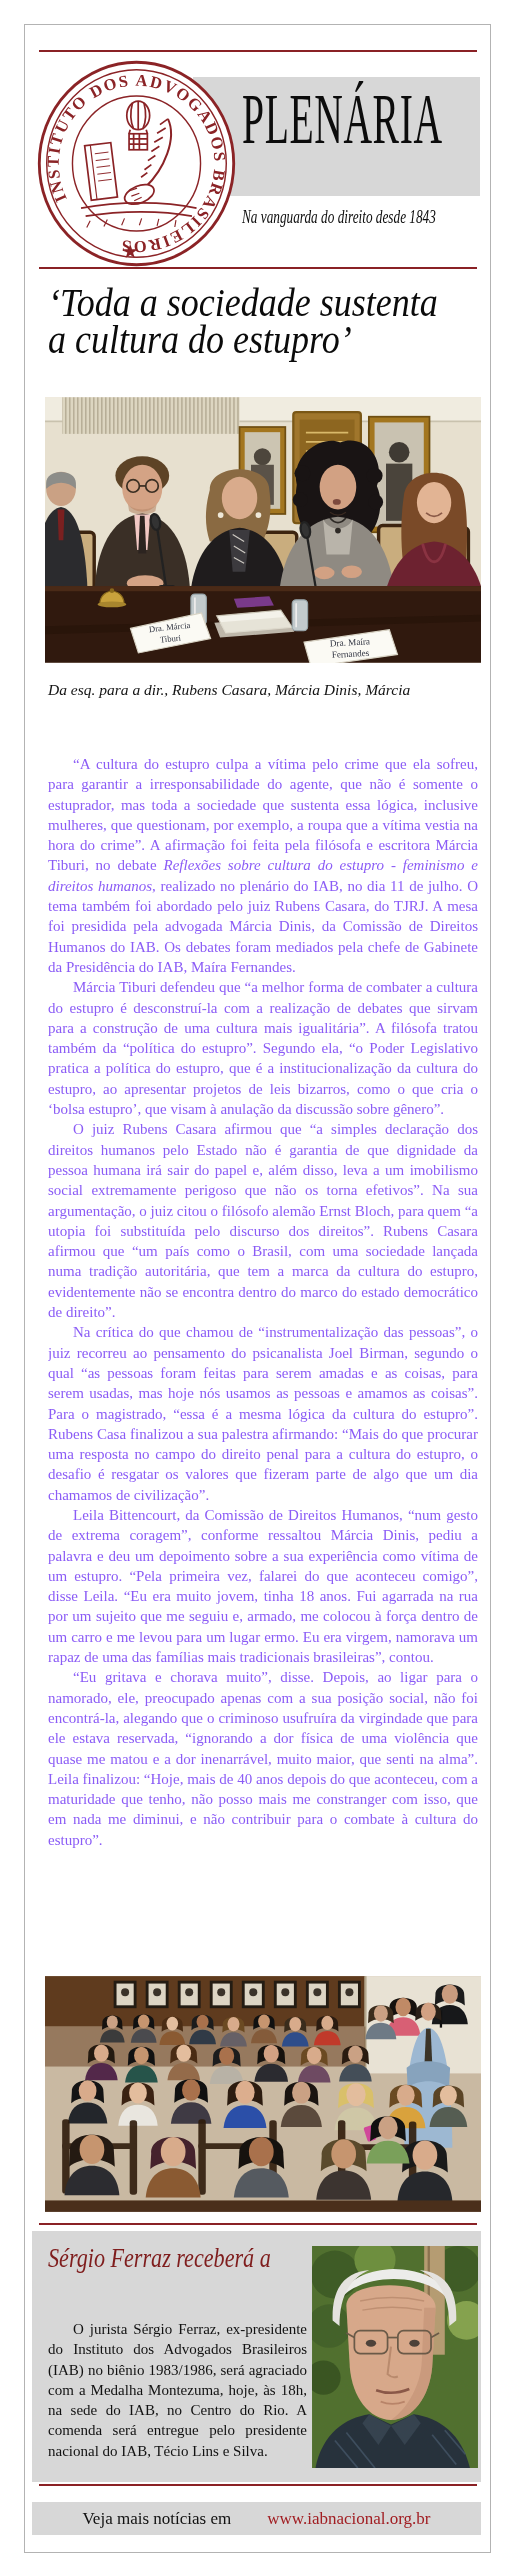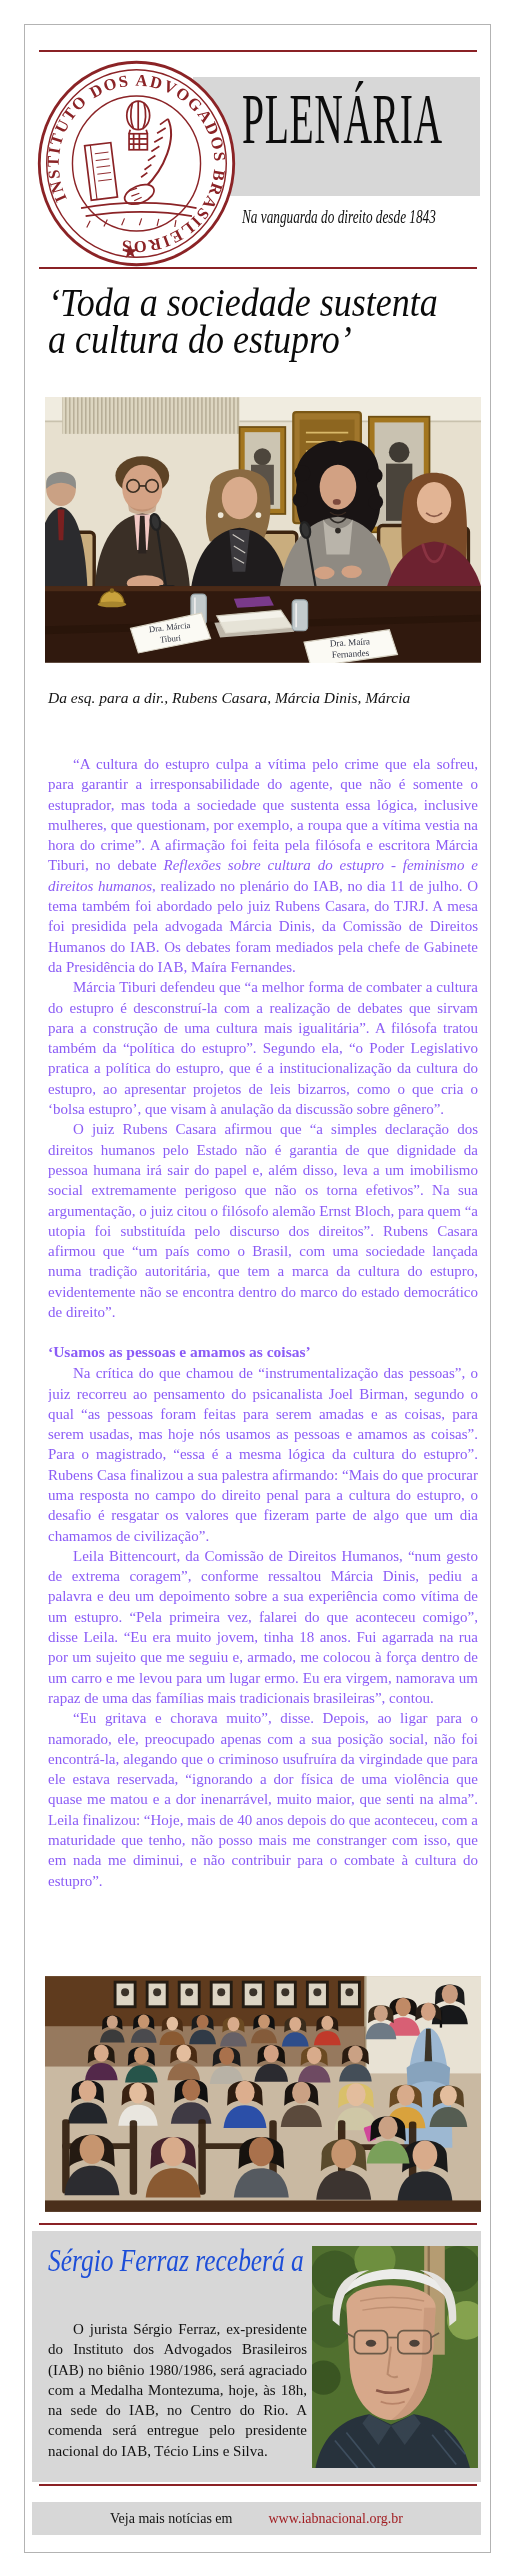--- a/index.html
+++ b/index.html
@@ -9,24 +9,24 @@
   .rule{height:2.3px;background:#8a2125;}
   .graybox{background:#d7d7d7;}
   .sx{display:inline-block;transform-origin:0 0;white-space:nowrap;}
   .masthead-title{font-size:72px;line-height:1;letter-spacing:1.1px;color:#0c0c0c;font-weight:normal;}
   .masthead-tagline{font-size:19.5px;font-style:italic;color:#0c0c0c;}
   .headline{font-size:40px;font-style:italic;color:#0b0b0b;line-height:1;}
   .caption{font-size:15.5px;font-style:italic;line-height:22px;color:#141414;}
   .bodycol{font-size:15px;line-height:20.3px;text-align:justify;color:#8b5cf6;overflow:hidden;hyphens:auto;}
   .bodycol p{margin:0;text-indent:25px;}
   .bodycol h2{font-size:15.5px;font-weight:bold;margin:19.5px 0 1.1px 0;text-indent:0;line-height:20.3px;}
-  .sergio-h{font-size:31px;font-style:italic;color:#1d4ed8;line-height:1;}
+  .sergio-h{font-size:27px;font-style:italic;color:#7f1d1d;line-height:1;}
   .sergio-p{font-size:15px;line-height:20.3px;text-align:justify;color:#121212;}
   .sergio-p p{margin:0;text-indent:25px;}
-  .footerbar{display:flex;align-items:center;justify-content:center;font-size:14px;gap:36px;}
+  .footerbar{display:flex;align-items:center;justify-content:center;font-size:17px;gap:36px;}
   .footerbar .url{color:#a11d22;}
   figure{margin:0;}
   svg text{font-family:"Liberation Serif",serif;}
 </style>
 </head>
 <body>
 
 <div class="abs page-border"></div>
 
 <div class="abs rule" style="left:39px;top:50px;width:438px;"></div>
@@ -233,29 +233,28 @@
       </g>
       <g transform="translate(452,414) rotate(-3)">
         <polygon points="0,14 150,0 162,44 10,58" fill="#fbfaf4" stroke="#d8d3c4" stroke-width="2"></polygon>
         <text x="80" y="24" font-size="16" fill="#2f3340" text-anchor="middle">Dra. Maíra</text>
         <text x="80" y="44" font-size="16" fill="#2f3340" text-anchor="middle">Fernandes</text>
       </g>
     </g>
   </svg>
 </figure>
 
-<div class="abs caption" style="left:48px;top:679px;width:412px;margin-top:8px;">
+<div class="abs caption" style="left:48px;top:679px;width:412px;">
   <div>Da esq. para a dir., Rubens Casara, Márcia Dinis, Márcia</div>
 </div>
 
 <section class="abs bodycol" style="left:48px;top:754px;width:430px;height:1224px;">
   <p><span>“A cultura do estupro culpa a vítima pelo crime que ela sofreu, para garantir a irresponsabilidade do agente, que não é somente o estuprador, mas toda a sociedade que sustenta essa lógica, inclusive mulheres, que questionam, por exemplo, a roupa que a vítima vestia na hora do crime”. A afirmação foi feita pela filósofa e escritora Márcia Tiburi, no debate </span><i>Reflexões sobre cultura do estupro - feminismo e direitos humanos</i><span>, realizado no plenário do IAB, no dia 11 de julho. O tema também foi abordado pelo juiz Rubens Casara, do TJRJ. A mesa foi presidida pela advogada Márcia Dinis, da Comissão de Direitos Humanos do IAB. Os debates foram mediados pela chefe de Gabinete da Presidência do IAB, Maíra Fernandes.</span></p>
   <p>Márcia Tiburi defendeu que “a melhor forma de combater a cultura do estupro é desconstruí-la com a realização de debates que sirvam para a construção de uma cultura mais igualitária”. A filósofa tratou também da “política do estupro”. Segundo ela, “o Poder Legislativo pratica a política do estupro, que é a institucionalização da cultura do estupro, ao apresentar projetos de leis bizarros, como o que cria o ‘bolsa estupro’, que visam à anulação da discussão sobre gênero”.</p>
   <p>O juiz Rubens Casara afirmou que “a simples declaração dos direitos humanos pelo Estado não é garantia de que dignidade da pessoa humana irá sair do papel e, além disso, leva a um imobilismo social extremamente perigoso que não os torna efetivos”. Na sua argumentação, o juiz citou o filósofo alemão Ernst Bloch, para quem “a utopia foi substituída pelo discurso dos direitos”. Rubens Casara afirmou que “um país como o Brasil, com uma sociedade lançada numa tradição autoritária, que tem a marca da cultura do estupro, evidentemente não se encontra dentro do marco do estado democrático de direito”.</p>
-  <h2>‘Usamos as pessoas e amamos as coisas’</h2>
   <p>Na crítica do que chamou de “instrumentalização das pessoas”, o juiz recorreu ao pensamento do psicanalista Joel Birman, segundo o qual “as pessoas foram feitas para serem amadas e as coisas, para serem usadas, mas hoje nós usamos as pessoas e amamos as coisas”. Para o magistrado, “essa é a mesma lógica da cultura do estupro”. Rubens Casa finalizou a sua palestra afirmando: “Mais do que procurar uma resposta no campo do direito penal para a cultura do estupro, o desafio é resgatar os valores que fizeram parte de algo que um dia chamamos de civilização”.</p>
   <p>Leila Bittencourt, da Comissão de Direitos Humanos, “num gesto de extrema coragem”, conforme ressaltou Márcia Dinis, pediu a palavra e deu um depoimento sobre a sua experiência como vítima de um estupro. “Pela primeira vez, falarei do que aconteceu comigo”, disse Leila. “Eu era muito jovem, tinha 18 anos. Fui agarrada na rua por um sujeito que me seguiu e, armado, me colocou à força dentro de um carro e me levou para um lugar ermo. Eu era virgem, namorava um rapaz de uma das famílias mais tradicionais brasileiras”, contou.</p>
   <p>“Eu gritava e chorava muito”, disse. Depois, ao ligar para o namorado, ele, preocupado apenas com a sua posição social, não foi encontrá-la, alegando que o criminoso usufruíra da virgindade que para ele estava reservada, “ignorando a dor física de uma violência que quase me matou e a dor inenarrável, muito maior, que senti na alma”. Leila finalizou: “Hoje, mais de 40 anos depois do que aconteceu, com a maturidade que tenho, não posso mais me constranger com isso, que em nada me diminui, e não contribuir para o combate à cultura do estupro”.</p>
 </section>
 
 <figure class="abs" style="left:45px;top:1976px;width:436px;height:236px;">
   <svg width="436" height="236" viewBox="0 0 762 412" xmlns="http://www.w3.org/2000/svg">
     <defs>
       <symbol id="pp" overflow="visible">
         <path d="M6,30 C4,6 56,6 54,30 L55,47 C42,36 18,36 5,47 Z" fill="var(--h,#222)"></path>
@@ -453,21 +452,21 @@
   </svg>
 </figure>
 
 <div class="abs rule" style="left:39px;top:2223px;width:438px;"></div>
 
 <section class="abs graybox" style="left:32px;top:2231px;width:449px;height:251px;">
   <div class="abs sergio-h" style="left:16px;top:13.7px;">
     <span class="sx" style="transform:scaleX(.82);">Sérgio Ferraz receberá a</span>
   </div>
   <div class="abs sergio-p" style="left:16px;top:88px;width:259px;">
-    <p>O jurista Sérgio Ferraz, ex-presidente do Instituto dos Advogados Brasileiros (IAB) no biênio 1980/1986, será agraciado com a Medalha Montezuma, hoje, às 18h, na sede do IAB, no Centro do Rio. A comenda será entregue pelo presidente nacional do IAB, Técio Lins e Silva.</p>
+    <p>O jurista Sérgio Ferraz, ex-presidente do Instituto dos Advogados Brasileiros (IAB) no biênio 1983/1986, será agraciado com a Medalha Montezuma, hoje, às 18h, na sede do IAB, no Centro do Rio. A comenda será entregue pelo presidente nacional do IAB, Técio Lins e Silva.</p>
   </div>
 
   <figure class="abs" style="left:280px;top:15px;width:166px;height:222px;">
     <svg width="166" height="222" viewBox="0 0 290 388" xmlns="http://www.w3.org/2000/svg">
       <rect width="290" height="388" fill="#51702f"></rect>
       <circle cx="40" cy="50" r="42" fill="#3f5c26"></circle>
         <circle cx="110" cy="24" r="36" fill="#6e8f3f"></circle>
       <circle cx="30" cy="140" r="38" fill="#44622a"></circle>
         <circle cx="255" cy="40" r="40" fill="#3f5c26"></circle>
       <circle cx="270" cy="130" r="34" fill="#85a24e"></circle>

